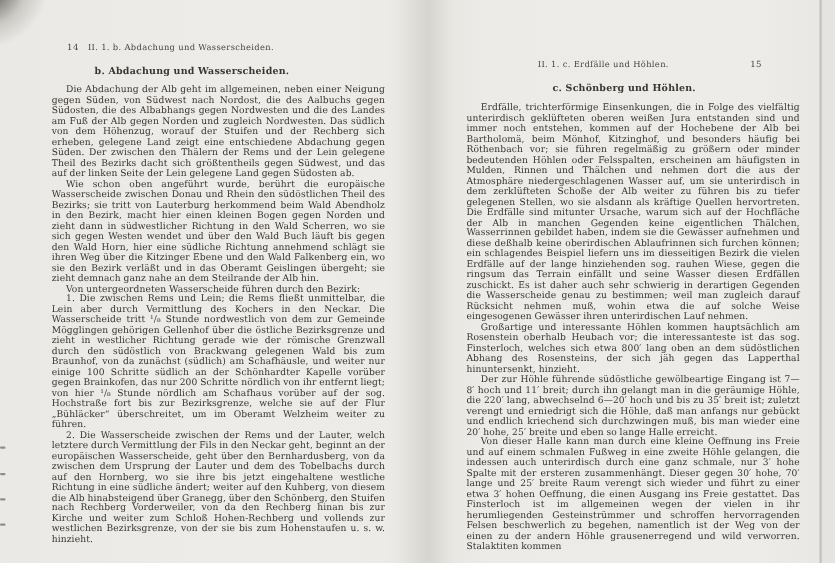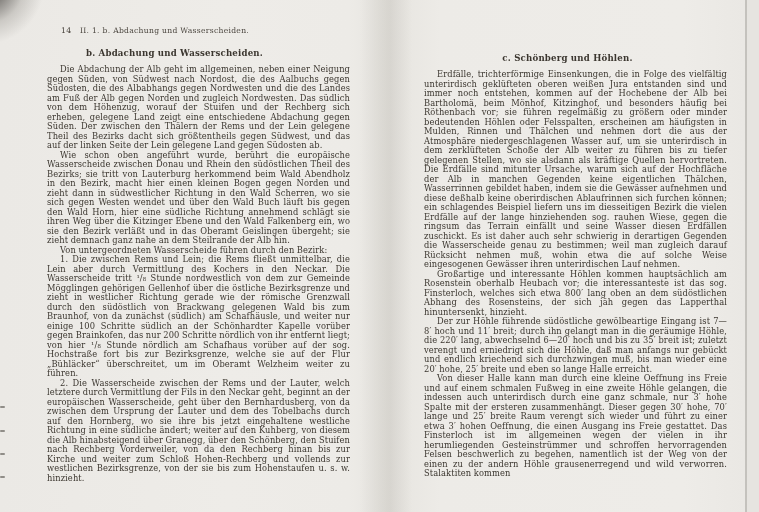--- a/index.html
+++ b/index.html
@@ -27,21 +27,21 @@
   }
   .right-edge-strip{
     position:absolute;left:747px;top:0;width:12px;height:512px;
     background:#e6e4e0;pointer-events:none;
   }
   .edge-mark{
     position:absolute;left:0;width:5px;height:2px;
     background:rgba(70,66,60,0.55);border-radius:1px;pointer-events:none;
   }
   
-  .page{position:absolute;width:303px;}
+  .page{position:absolute;width:303px;margin-top:12px;}
   #left-page{left:47px;top:26px;}
   #right-page{left:424px;top:42px;}
   .running-header{position:relative;height:11px;font-size:7.6px;color:#4a453e;letter-spacing:0.3px;}
   .running-header .title{position:absolute;top:0;width:100%;text-align:center;display:block;}
   #left-page .running-header .title{left:-34px;}
   #right-page .running-header .title{left:-27px;}
   .pagenum{position:absolute;top:0;font-size:7.8px;color:#46413a;}
   #left-page .pagenum{left:14px;}
   #right-page .pagenum{left:258px;}
   .section-heading{
@@ -70,20 +70,24 @@
     <div class="body-text">
       <p>Die Abdachung der Alb geht im allgemeinen, neben einer Neigung gegen Süden, von Südwest nach Nordost, die des Aalbuchs gegen Südosten, die des Albabhangs gegen Nordwesten und die des Landes am Fuß der Alb gegen Norden und zugleich Nordwesten. Das südlich von dem Höhenzug, worauf der Stuifen und der Rechberg sich erheben, gelegene Land zeigt eine entschiedene Abdachung gegen Süden. Der zwischen den Thälern der Rems und der Lein gelegene Theil des Bezirks dacht sich größtentheils gegen Südwest, und das auf der linken Seite der Lein gelegene Land gegen Südosten ab.</p>
       <p>Wie schon oben angeführt wurde, berührt die europäische Wasserscheide zwischen Donau und Rhein den südöstlichen Theil des Bezirks; sie tritt von Lauterburg herkommend beim Wald Abendholz in den Bezirk, macht hier einen kleinen Bogen gegen Norden und zieht dann in südwestlicher Richtung in den Wald Scherren, wo sie sich gegen Westen wendet und über den Wald Buch läuft bis gegen den Wald Horn, hier eine südliche Richtung annehmend schlägt sie ihren Weg über die Kitzinger Ebene und den Wald Falkenberg ein, wo sie den Bezirk verläßt und in das Oberamt Geislingen übergeht; sie zieht demnach ganz nahe an dem Steilrande der Alb hin.</p>
       <p>Von untergeordneten Wasserscheide führen durch den Bezirk:</p>
       <p>1. Die zwischen Rems und Lein; die Rems fließt unmittelbar, die Lein aber durch Vermittlung des Kochers in den Neckar. Die Wasserscheide tritt ¹/₈ Stunde nordwestlich von dem zur Gemeinde Mögglingen gehörigen Gellenhof über die östliche Bezirksgrenze und zieht in westlicher Richtung gerade wie der römische Grenzwall durch den südöstlich von Brackwang gelegenen Wald bis zum Braunhof, von da zunächst (südlich) am Schafhäusle, und weiter nur einige 100 Schritte südlich an der Schönhardter Kapelle vorüber gegen Brainkofen, das nur 200 Schritte nördlich von ihr entfernt liegt; von hier ¹/₈ Stunde nördlich am Schafhaus vorüber auf der sog. Hochstraße fort bis zur Bezirksgrenze, welche sie auf der Flur „Bühläcker“ überschreitet, um im Oberamt Welzheim weiter zu führen.</p>
       <p>2. Die Wasserscheide zwischen der Rems und der Lauter, welch letztere durch Vermittlung der Fils in den Neckar geht, beginnt an der europäischen Wasserscheide, geht über den Bernhardusberg, von da zwischen dem Ursprung der Lauter und dem des Tobelbachs durch auf den Hornberg, wo sie ihre bis jetzt eingehaltene westliche Richtung in eine südliche ändert; weiter auf den Kuhberg, von diesem die Alb hinabsteigend über Granegg, über den Schönberg, den Stuifen nach Rechberg Vorderweiler, von da den Rechberg hinan bis zur Kirche und weiter zum Schloß Hohen-Rechberg und vollends zur westlichen Bezirksgrenze, von der sie bis zum Hohenstaufen u. s. w. hinzieht.</p>
     </div>
   </div>
 
   <div class="page" id="right-page">
+    <div class="running-header">
+      <span class="title">II. 1. c. Erdfälle und Höhlen.</span>
+      <span class="pagenum">15</span>
+    </div>
     <div class="section-heading">c. Schönberg und Höhlen.</div>
     <div class="body-text">
       <p>Erdfälle, trichterförmige Einsenkungen, die in Folge des vielfältig unterirdisch geklüfteten oberen weißen Jura entstanden sind und immer noch entstehen, kommen auf der Hochebene der Alb bei Bartholomä, beim Mönhof, Kitzinghof, und besonders häufig bei Röthenbach vor; sie führen regelmäßig zu größern oder minder bedeutenden Höhlen oder Felsspalten, erscheinen am häufigsten in Mulden, Rinnen und Thälchen und nehmen dort die aus der Atmosphäre niedergeschlagenen Wasser auf, um sie unterirdisch in dem zerklüfteten Schoße der Alb weiter zu führen bis zu tiefer gelegenen Stellen, wo sie alsdann als kräftige Quellen hervortreten. Die Erdfälle sind mitunter Ursache, warum sich auf der Hochfläche der Alb in manchen Gegenden keine eigentlichen Thälchen, Wasserrinnen gebildet haben, indem sie die Gewässer aufnehmen und diese deßhalb keine oberirdischen Ablaufrinnen sich furchen können; ein schlagendes Beispiel liefern uns im diesseitigen Bezirk die vielen Erdfälle auf der lange hinziehenden sog. rauhen Wiese, gegen die ringsum das Terrain einfällt und seine Wasser diesen Erdfällen zuschickt. Es ist daher auch sehr schwierig in derartigen Gegenden die Wasserscheide genau zu bestimmen; weil man zugleich darauf Rücksicht nehmen muß, wohin etwa die auf solche Weise eingesogenen Gewässer ihren unterirdischen Lauf nehmen.</p>
       <p>Großartige und interessante Höhlen kommen hauptsächlich am Rosenstein oberhalb Heubach vor; die interessanteste ist das sog. Finsterloch, welches sich etwa 800′ lang oben an dem südöstlichen Abhang des Rosensteins, der sich jäh gegen das Lapperthal hinuntersenkt, hinzieht.</p>
       <p>Der zur Höhle führende südöstliche gewölbeartige Eingang ist 7—8′ hoch und 11′ breit; durch ihn gelangt man in die geräumige Höhle, die 220′ lang, abwechselnd 6—20′ hoch und bis zu 35′ breit ist; zuletzt verengt und erniedrigt sich die Höhle, daß man anfangs nur gebückt und endlich kriechend sich durchzwingen muß, bis man wieder eine 20′ hohe, 25′ breite und eben so lange Halle erreicht.</p>
       <p>Von dieser Halle kann man durch eine kleine Oeffnung ins Freie und auf einem schmalen Fußweg in eine zweite Höhle gelangen, die indessen auch unterirdisch durch eine ganz schmale, nur 3′ hohe Spalte mit der ersteren zusammenhängt. Dieser gegen 30′ hohe, 70′ lange und 25′ breite Raum verengt sich wieder und führt zu einer etwa 3′ hohen Oeffnung, die einen Ausgang ins Freie gestattet. Das Finsterloch ist im allgemeinen wegen der vielen in ihr herumliegenden Gesteinstrümmer und schroffen hervorragenden Felsen beschwerlich zu begehen, namentlich ist der Weg von der einen zu der andern Höhle grausenerregend und wild verworren. Stalaktiten kommen</p>
     </div>
   </div>
 
   <div class="seam"></div>

